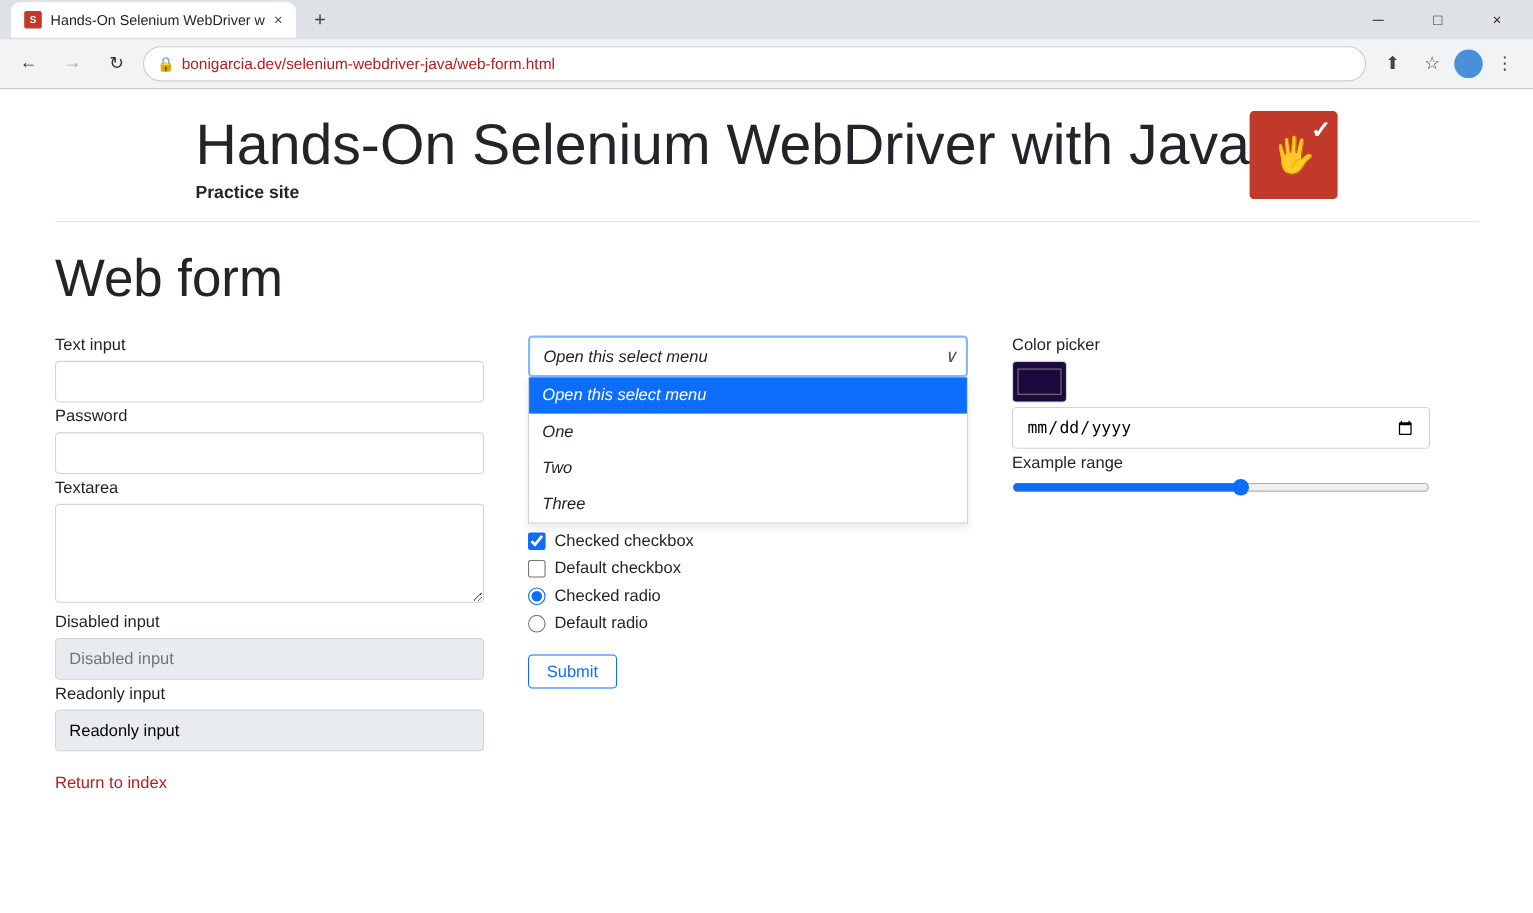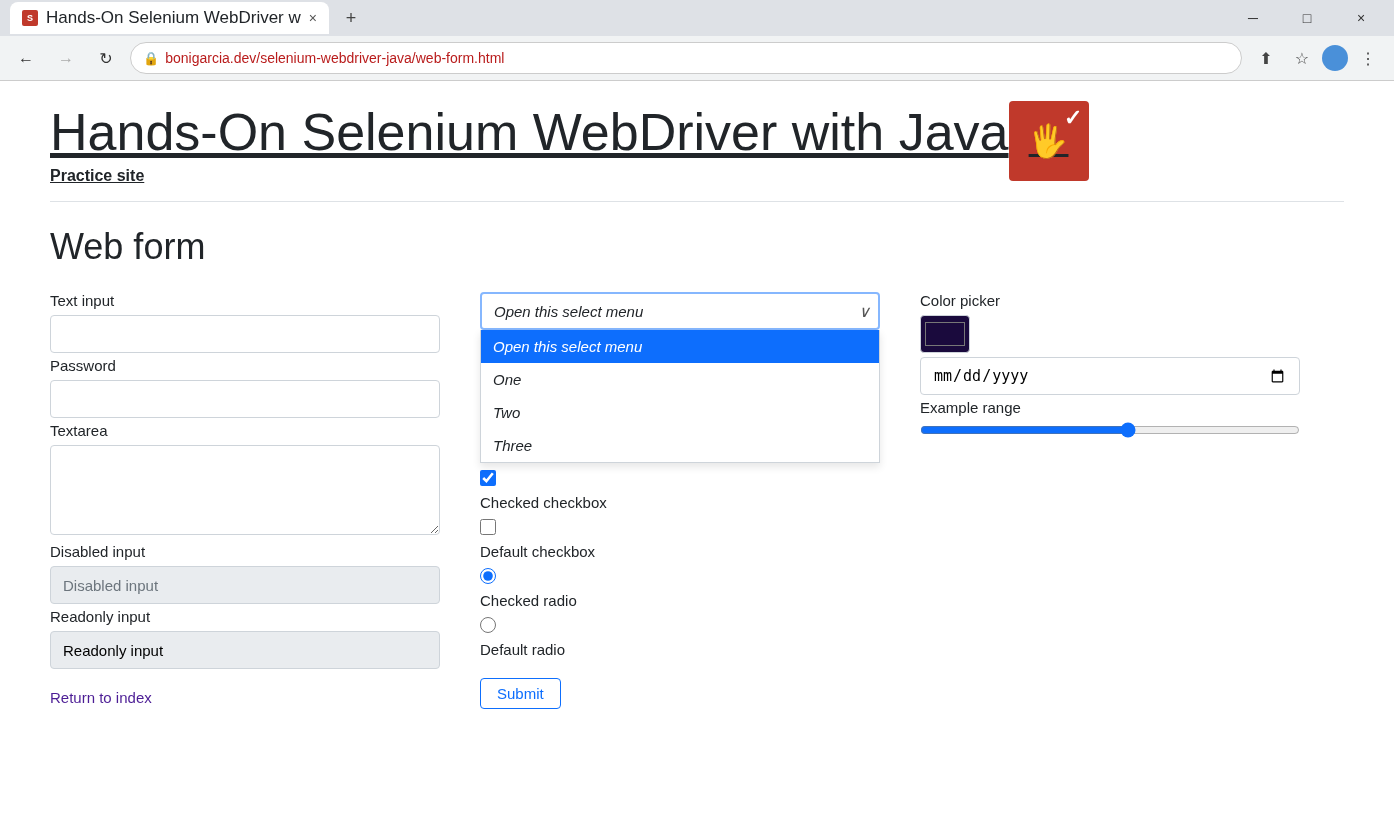--- a/index.html
+++ b/index.html
@@ -63,21 +63,21 @@
       height: 16px;
       background: #c0392b;
       border-radius: 2px;
       display: flex;
       align-items: center;
       justify-content: center;
       color: white;
       font-size: 9px;
       font-weight: bold;
     }
-    .tab-title { font-size: 17px; flex: 1; white-space: nowrap; overflow: hidden; text-overflow: ellipsis; }
+    .tab-title { font-size: 13px; flex: 1; white-space: nowrap; overflow: hidden; text-overflow: ellipsis; }
     .tab-close { font-size: 14px; cursor: pointer; color: #555; }
     .new-tab-btn {
       width: 28px;
       height: 28px;
       background: transparent;
       border: none;
       font-size: 18px;
       cursor: pointer;
       color: #444;
       margin-left: 4px;
@@ -142,24 +142,23 @@
     }
 
     
     .page-content {
       padding: 20px 50px 40px 50px;
       max-width: 1394px;
     }
 
     .header-area {
       display: flex;
-      justify-content: flex-start;
+      justify-content: center;
       align-items: flex-start;
       margin-bottom: 16px;
-      text-decoration: underline;
     }
     .site-title {
       font-size: 52px;
       font-weight: 300;
       color: #212529;
       line-height: 1.2;
     }
     .practice-site {
       font-size: 16px;
       font-weight: bold;
@@ -188,21 +187,21 @@
       font-weight: bold;
     }
 
     .divider {
       border: none;
       border-top: 1px solid #dee2e6;
       margin: 16px 0 24px 0;
     }
 
     .web-form-title {
-      font-size: 36px;
+      font-size: 48px;
       font-weight: 300;
       margin-bottom: 24px;
     }
 
     .form-grid {
       display: grid;
       grid-template-columns: 430px 440px 420px;
       gap: 0;
       align-items: start;
     }
@@ -290,26 +289,25 @@
     }
     .dropdown-item.selected {
       background: #0d6efd;
       color: #fff;
     }
 
     
     .check-radio-group { margin-bottom: 10px; }
     .check-label {
       display: flex;
-      align-items: flex-start;
+      align-items: flex-end;
       gap: 8px;
       font-size: 15px;
       cursor: pointer;
       margin-bottom: 8px;
-      flex-direction: column;
     }
     .check-label input[type="checkbox"],
     .check-label input[type="radio"] {
       width: 16px;
       height: 16px;
       cursor: pointer;
       accent-color: #0d6efd;
     }
 
     
@@ -345,21 +343,21 @@
       height: 38px;
     }
     .range-input {
       width: 100%;
       margin: 0;
       accent-color: #0d6efd;
     }
 
     
     .return-link {
-      color: #4c1d95;
+      color: #b91c1c;
       text-decoration: none;
       font-size: 15px;
     }
 
     .return-area {
       margin-top: 20px;
     }
   </style>
 </head>
 <body>

